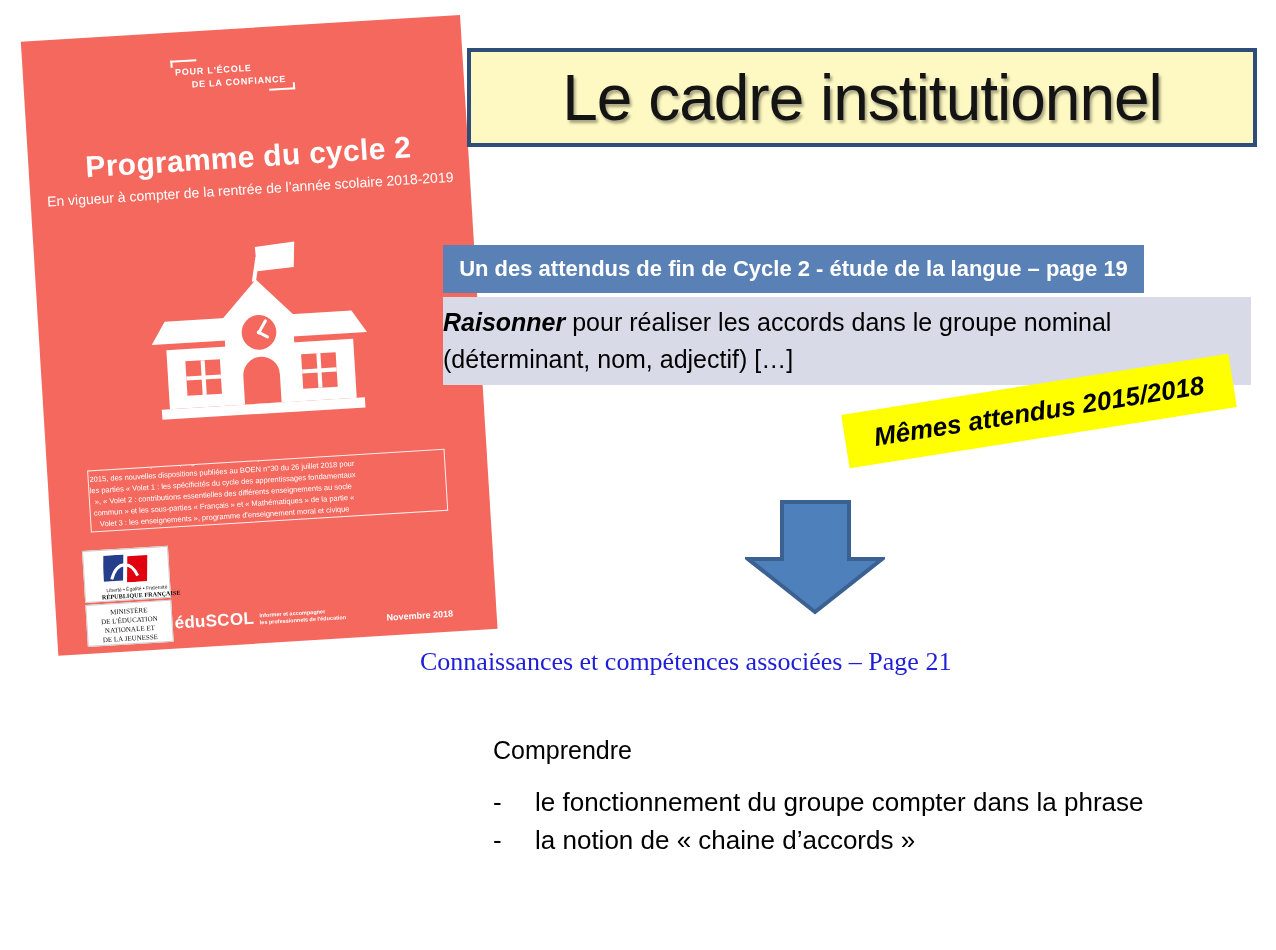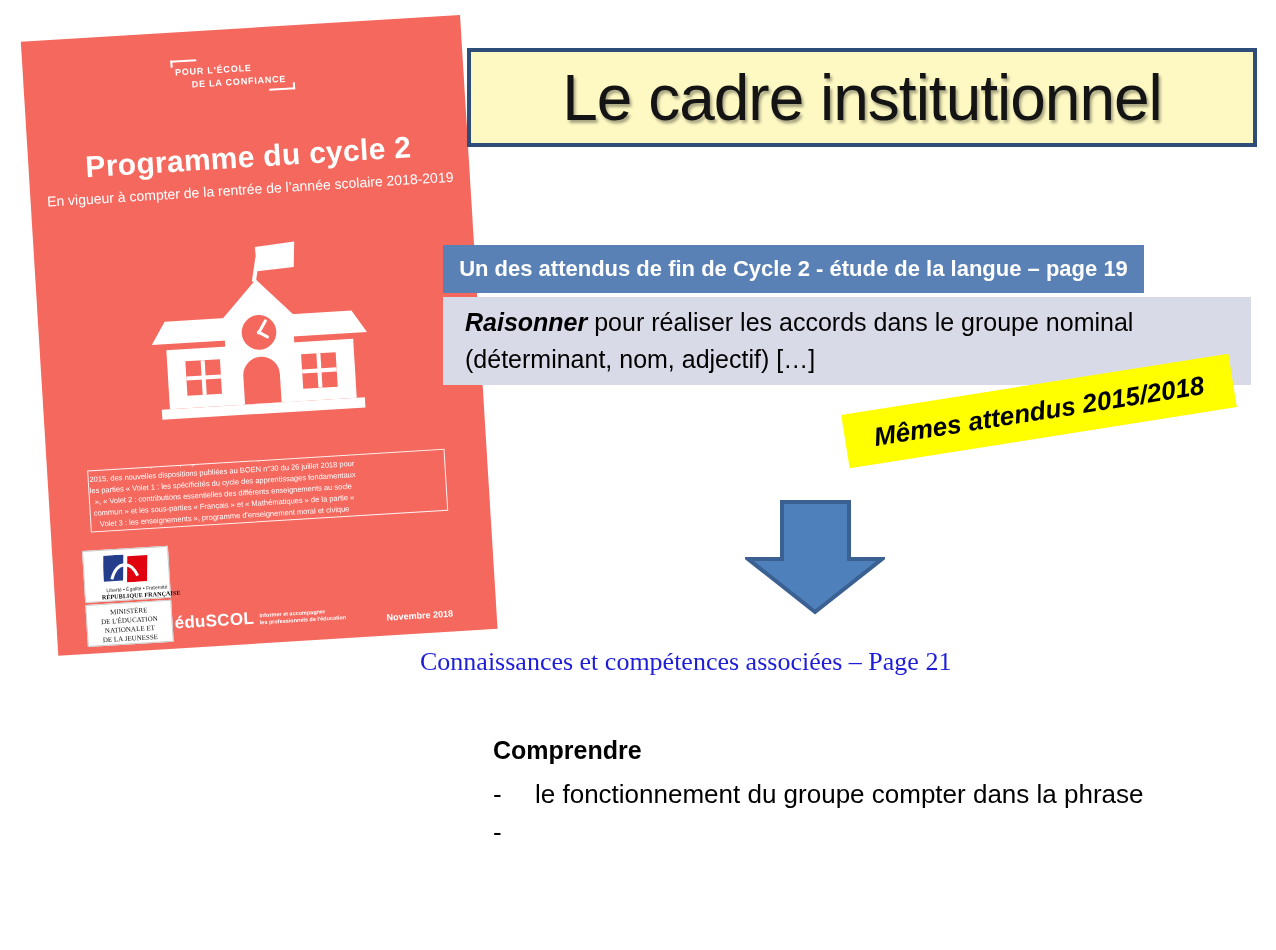--- a/index.html
+++ b/index.html
@@ -49,33 +49,33 @@
 
   
   .title-box{position:absolute;left:467px;top:48px;width:790px;height:99px;background:#fef9c3;
     border:4px solid var(--frame-navy);display:flex;align-items:center;justify-content:center;}
   .title-text{font-size:64px;color:#141414;letter-spacing:-1px;
     text-shadow:2px 3px 3px rgba(0,0,0,.35);}
   .attendu-header{position:absolute;left:443px;top:245px;width:701px;height:48px;
     background:var(--bar-blue);color:#fff;font-size:22px;font-weight:bold;
     display:flex;align-items:center;justify-content:center;}
   .attendu-body{position:absolute;left:443px;top:297px;width:808px;height:88px;
-    background:var(--panel-lavender);padding:7px 22px;font-size:25px;line-height:37px;color:#000;}
+    background:var(--panel-lavender);padding:7px 0;font-size:25px;line-height:37px;color:#000;}
   .lead{font-weight:bold;font-style:italic;}
   .sticker{position:absolute;left:843px;top:384px;width:392px;height:54px;
     background:var(--sticker-yellow);transform:rotate(-9deg);
     display:flex;align-items:center;justify-content:center;
     font-size:26px;font-weight:bold;font-style:italic;color:#000;}
   .down-arrow{position:absolute;left:745px;top:499px;}
   .outcome-heading{position:absolute;left:420px;top:641px;width:840px;text-align:center;
     color:var(--accent-blue-text);font-size:30px;font-weight:bold;}
   .outcome-subheading{position:absolute;left:420px;top:647px;width:840px;text-align:left;
     color:var(--accent-blue-text);font-size:26px;font-family:Liberation Serif, serif;}
   .comprendre{position:absolute;left:493px;top:736px;color:#000;}
-  .comprendre-title{font-size:25px;font-weight:bold;margin-bottom:10px;}
+  .comprendre-title{font-size:25px;font-weight:normal;margin-bottom:18px;}
   .bullet-row{display:flex;font-size:26px;line-height:38px;}
   .bullet-dash{width:42px;flex:0 0 42px;}
 </style>
 </head>
 <body>
 
 <div class="slide">
 
   <div class="booklet">
     <div class="bk-tagline">
@@ -170,16 +170,17 @@
   <div class="outcome-subheading">Connaissances et compétences associées – Page 21</div>
 
   <div class="comprendre">
     <div class="comprendre-title">Comprendre</div>
     <div class="bullet-row">
       <span class="bullet-dash">-</span>
       <span>le fonctionnement du groupe compter dans la phrase</span>
     </div>
     <div class="bullet-row">
       <span class="bullet-dash">-</span>
+      <span>la notion de « chaine d’accords »</span>
     </div>
   </div>
 
 </div>
 
 </body></html>

